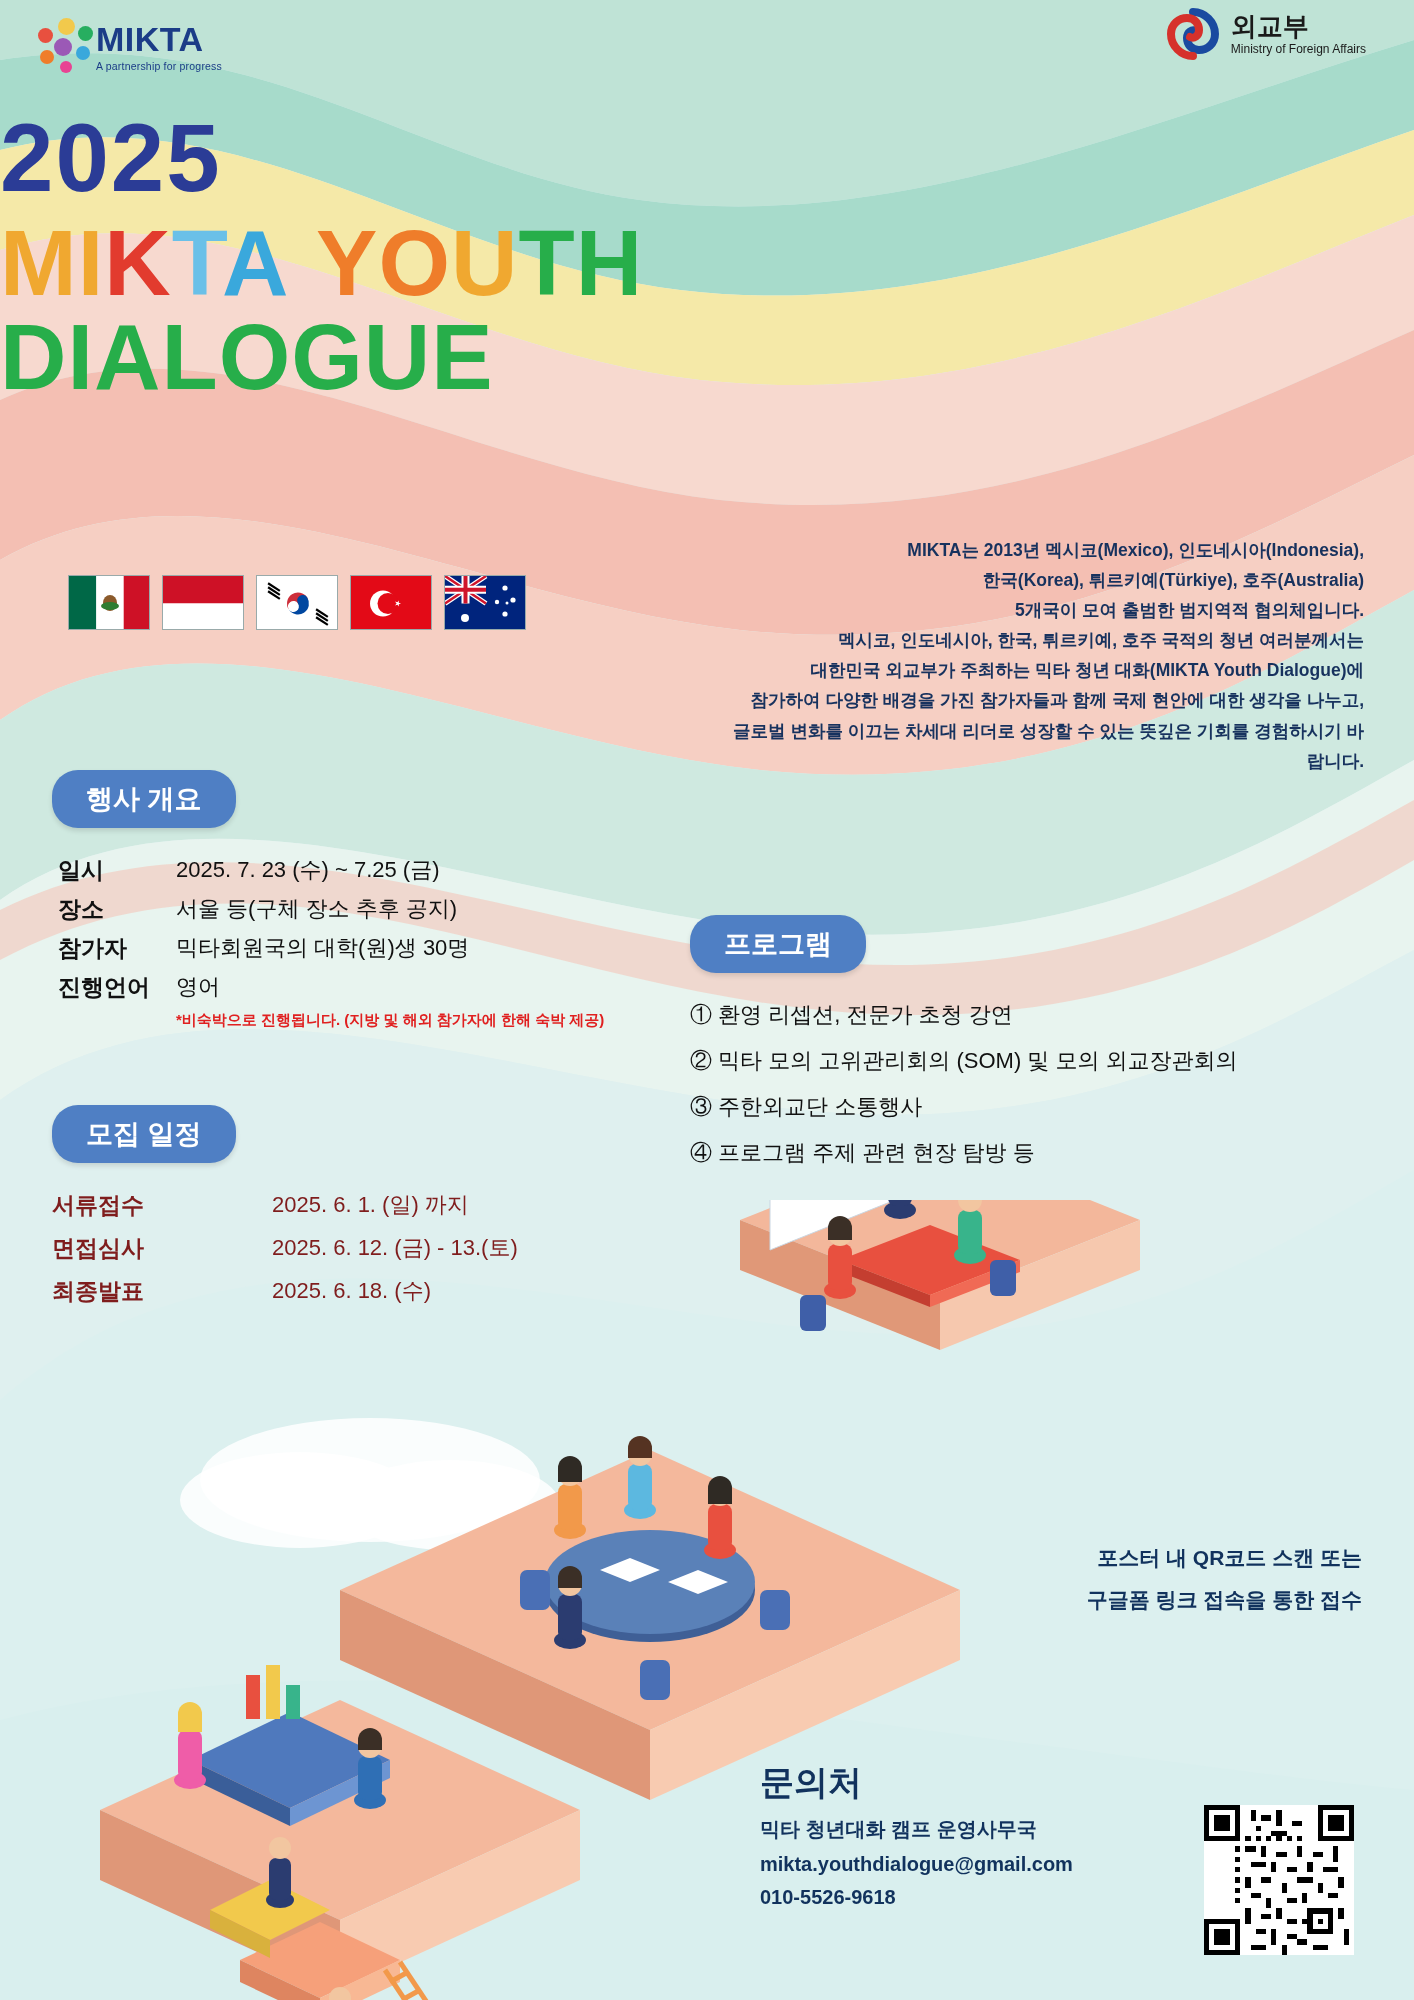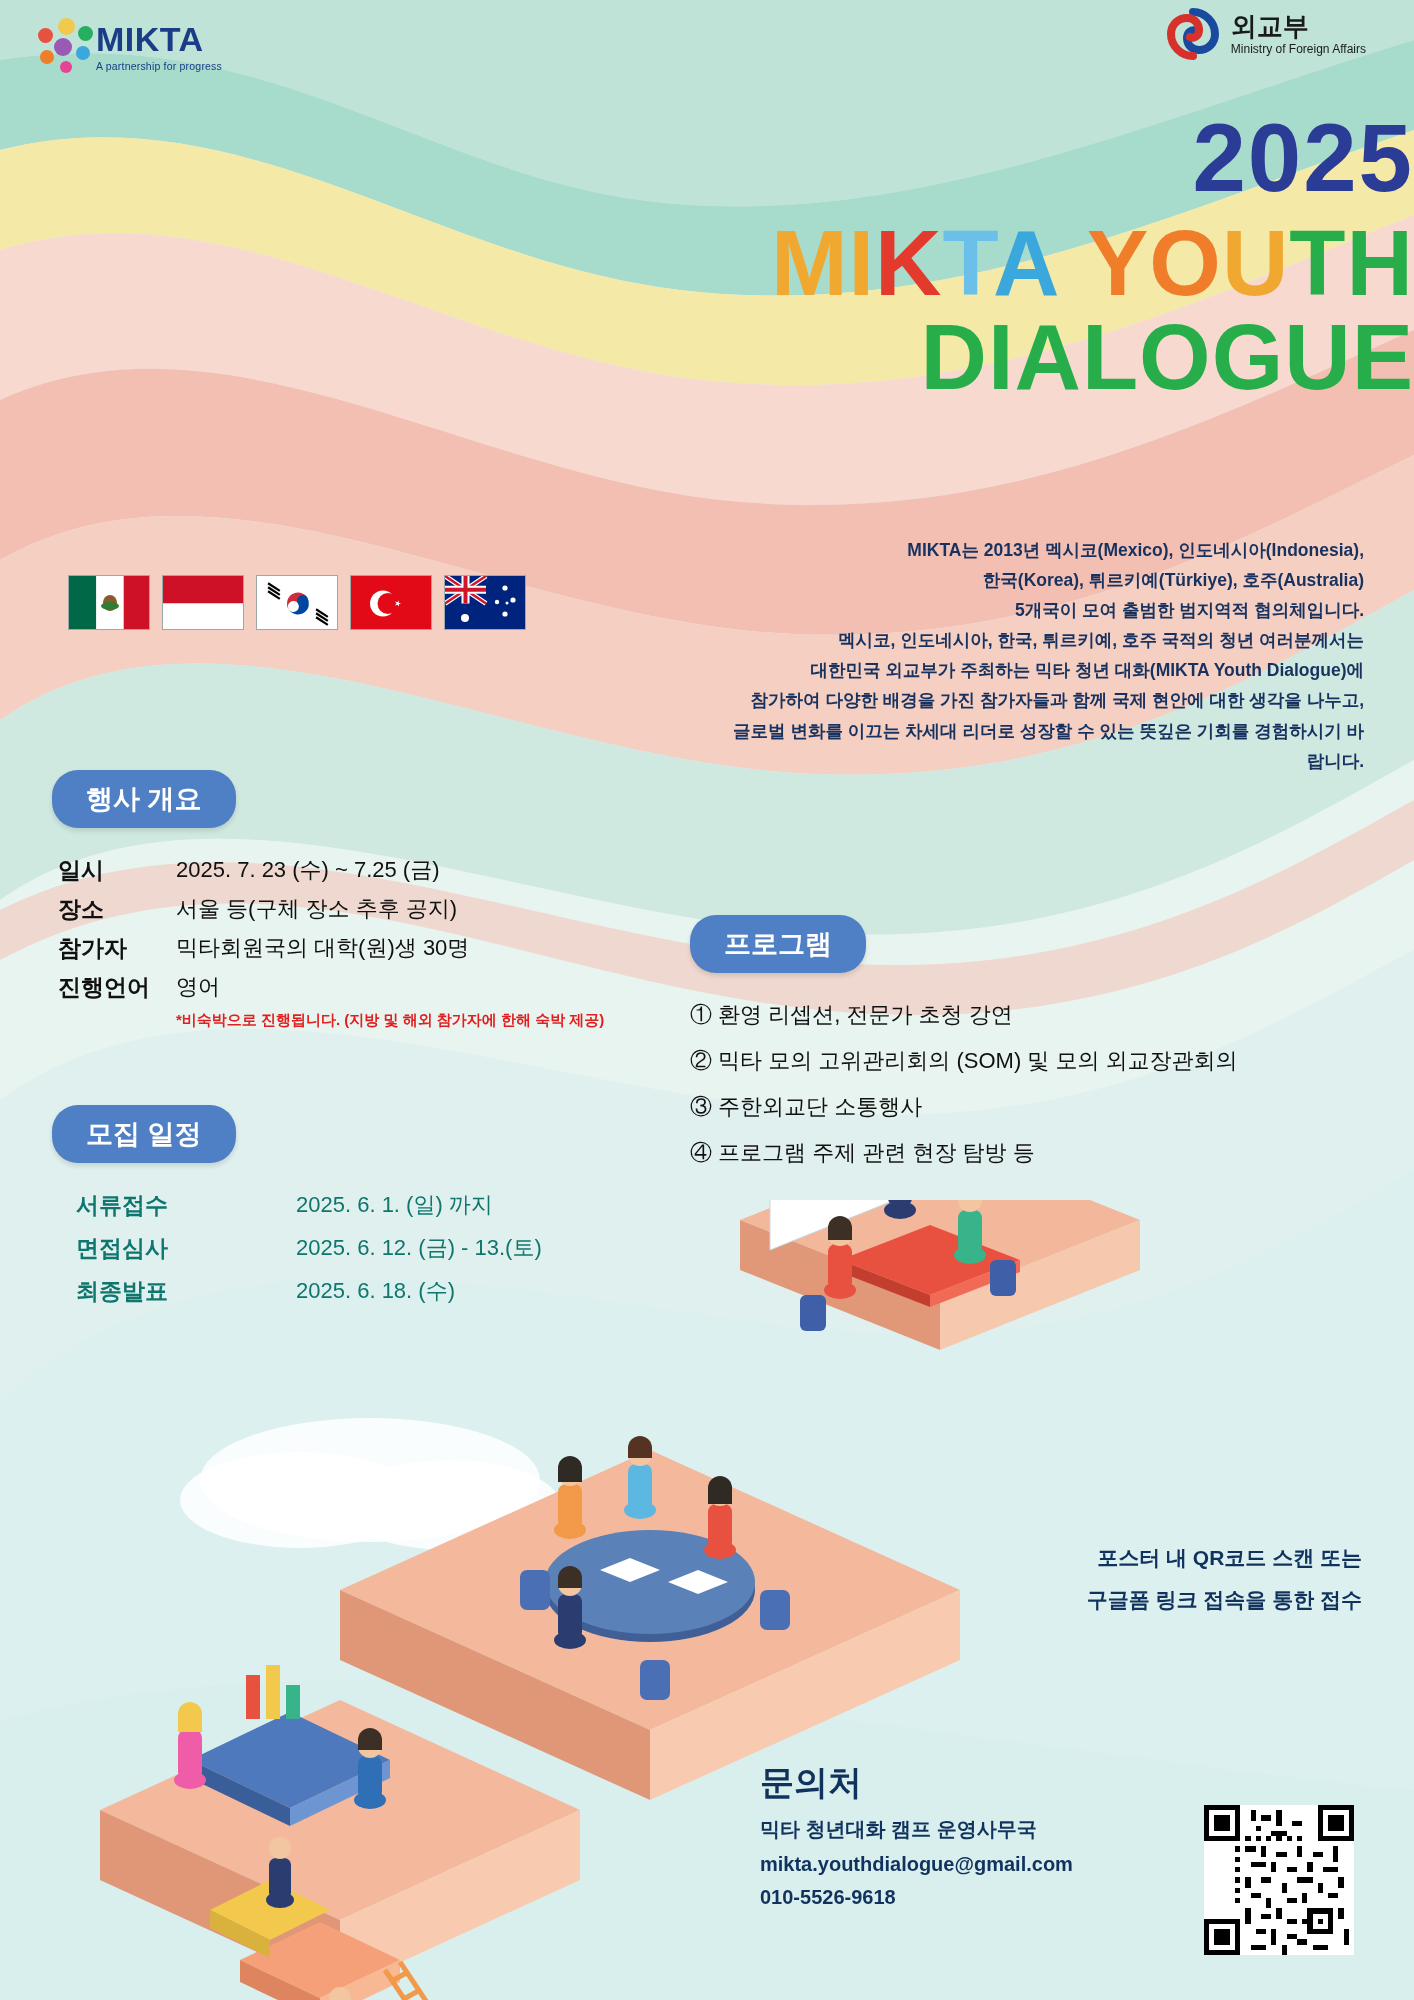--- a/index.html
+++ b/index.html
@@ -42,21 +42,21 @@
   }
   .taegeuk {
     width: 52px; height: 52px; position: relative;
   }
   .mofa-kr { font-size: 26px; font-weight: bold; color: #1a1a1a; line-height: 1.1; }
   .mofa-en { font-size: 12px; color: #1a1a1a; margin-top: 2px; }
 
   
   .title-block {
     position: absolute; top: 110px; left: 0; width: 100%;
-    text-align: right;
+    text-align: left;
   }
   .t-year {
     font-size: 96px; font-weight: bold; color: #2b3c96;
     letter-spacing: 2px; line-height: 1;
   }
   .t-main {
     font-size: 92px; font-weight: bold; line-height: 1.08; margin-top: 8px;
     letter-spacing: 1px;
   }
   .t-sub {
@@ -101,22 +101,22 @@
   .ov-row { display: flex; margin-bottom: 8px; }
   .ov-k { width: 118px; font-weight: bold; font-size: 23px; }
   .ov-v { font-size: 22px; }
   .ov-note {
     margin-top: 8px; color: #e02020; font-weight: bold; font-size: 15px;
     margin-left: 118px;
   }
 
   
   .recruit {
-    position: absolute; left: 76px; top: 1190px; width: 640px;
-    font-size: 22px; color: #0f766e;
+    position: absolute; left: 52px; top: 1190px; width: 640px;
+    font-size: 22px; color: #7f1d1d;
   }
   .rc-row { display: flex; margin-bottom: 12px; }
   .rc-k { width: 220px; font-weight: bold; font-size: 23px; }
   .rc-v { font-size: 22px; }
 
   
   .program {
     position: absolute; left: 690px; top: 1000px; width: 680px;
     font-size: 22px; color: #111;
   }

